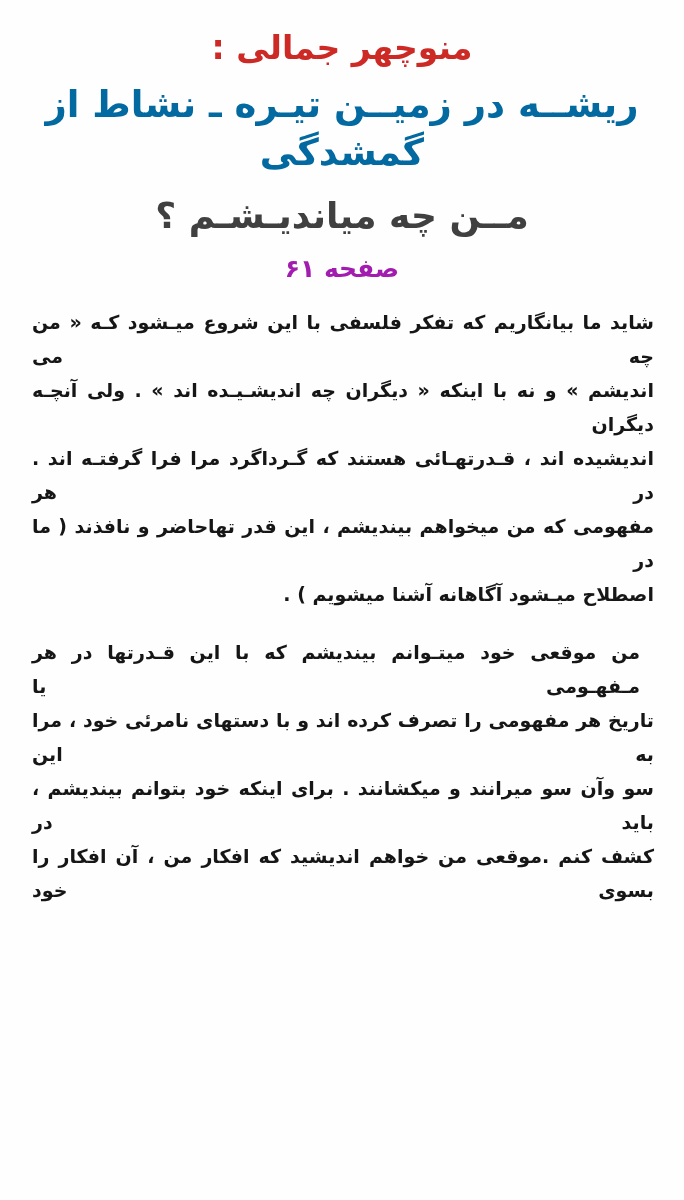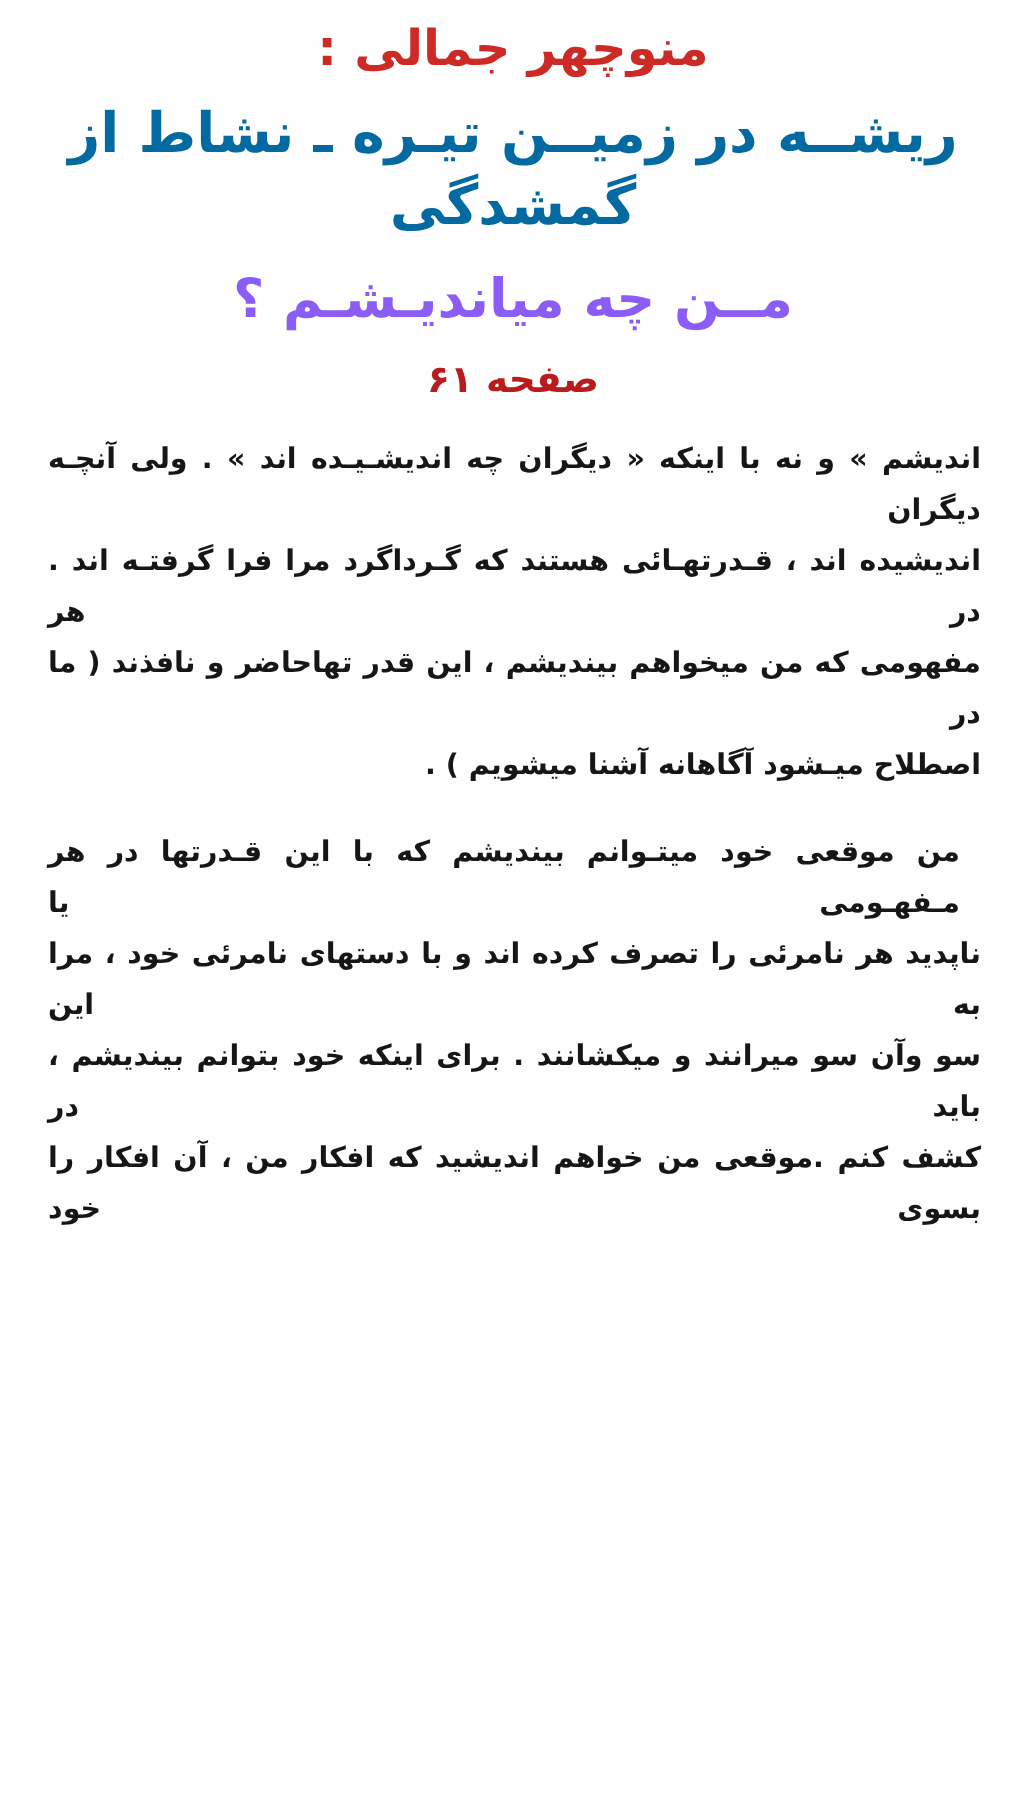--- a/index.html
+++ b/index.html
@@ -4,29 +4,29 @@
 <style>
   html,body{margin:0;padding:0;background:#ffffff;}
   .page{
     position:relative;
     width:684px;height:1200px;
     margin:0 auto;
     background:#fefefe;
     font-family:"DejaVu Sans",sans-serif;
     direction:rtl;
     box-sizing:border-box;
-    padding-top:10px;
+    padding-top:26px;
     overflow:hidden;
     display:flex;flex-direction:column;
   }
   .title{ text-align:center; font-weight:bold; }
   .author-line{ font-size:33px; line-height:1.35; margin-bottom:10px; }
   .book-title{ font-size:37px; line-height:1.3; margin-bottom:16px; }
   .chapter-title{ font-size:36px; line-height:1.3; margin-bottom:14px; }
-  .page-num{ text-align:center; font-weight:bold; font-size:25px; color:#b91c1c; margin-bottom:22px; }
+  .page-num{ text-align:center; font-weight:bold; font-size:25px; color:#a21caf; margin-bottom:22px; }
   .body-text{
     padding:0 30px 0 32px;
     color:#161616;
     font-weight:700;
     font-size:19px;
   }
   .para{ margin-bottom:24px; }
   .line{
     line-height:34px;
     text-align:justify;
@@ -38,32 +38,33 @@
 </style>
 </head>
 <body>
 
 <div class="page">
 
   <div class="title author-line" style="color: rgb(205, 42, 38);">منوچهر جمالی :</div>
 
   <div class="title book-title" style="color: #0369a1;">ریشــه در زمیــن تیـره ـ نشاط از گمشدگی</div>
 
-  <div class="title chapter-title" style="color: #8b5cf6;">مــن چه میاندیـشـم ؟</div>
+  <div class="title chapter-title" style="color: #404040;">مــن چه میاندیـشـم ؟</div>
 
   <div class="page-num">صفحه ۶۱</div>
 
   <div class="body-text" style="color: rgb(22, 22, 22);">
     <div class="para">
+        <div class="line">شاید ما بیانگاریم که تفکر فلسفی با این شروع میـشود کـه « من چه می</div>
         <div class="line">اندیشم » و نه با اینکه « دیگران چه اندیشـیـده اند  » . ولی آنچـه دیگران</div>
         <div class="line">اندیشیده اند ،  قـدرتهـائی هستند که گـرداگرد مرا فرا گرفتـه اند . در هر</div>
         <div class="line">مفهومی که من میخواهم بیندیشم ، این  قدر تهاحاضر و نافذند ( ما در</div>
         <div class="line last">اصطلاح میـشود آگاهانه آشنا میشویم  ) .</div>
       </div>
     <div class="para">
         <div class="line indent">من موقعی خود میتـوانم بیندیشم که  با این قـدرتها در هر مـفهـومی یا</div>
-        <div class="line">ناپدید هر نامرئی را تصرف کرده اند  و با دستهای نامرئی خود ، مرا به این</div>
+        <div class="line">تاریخ هر مفهومی را تصرف کرده اند  و با دستهای نامرئی خود ، مرا به این</div>
         <div class="line">سو وآن سو میرانند و میکشانند . برای اینکه خود بتوانم بیندیشم ، باید در</div>
         <div class="line">کشف کنم .موقعی من خواهم اندیشید که افکار من ، آن افکار را بسوی خود</div>
       </div>
   </div>
 
 </div>
 
 </body></html>

